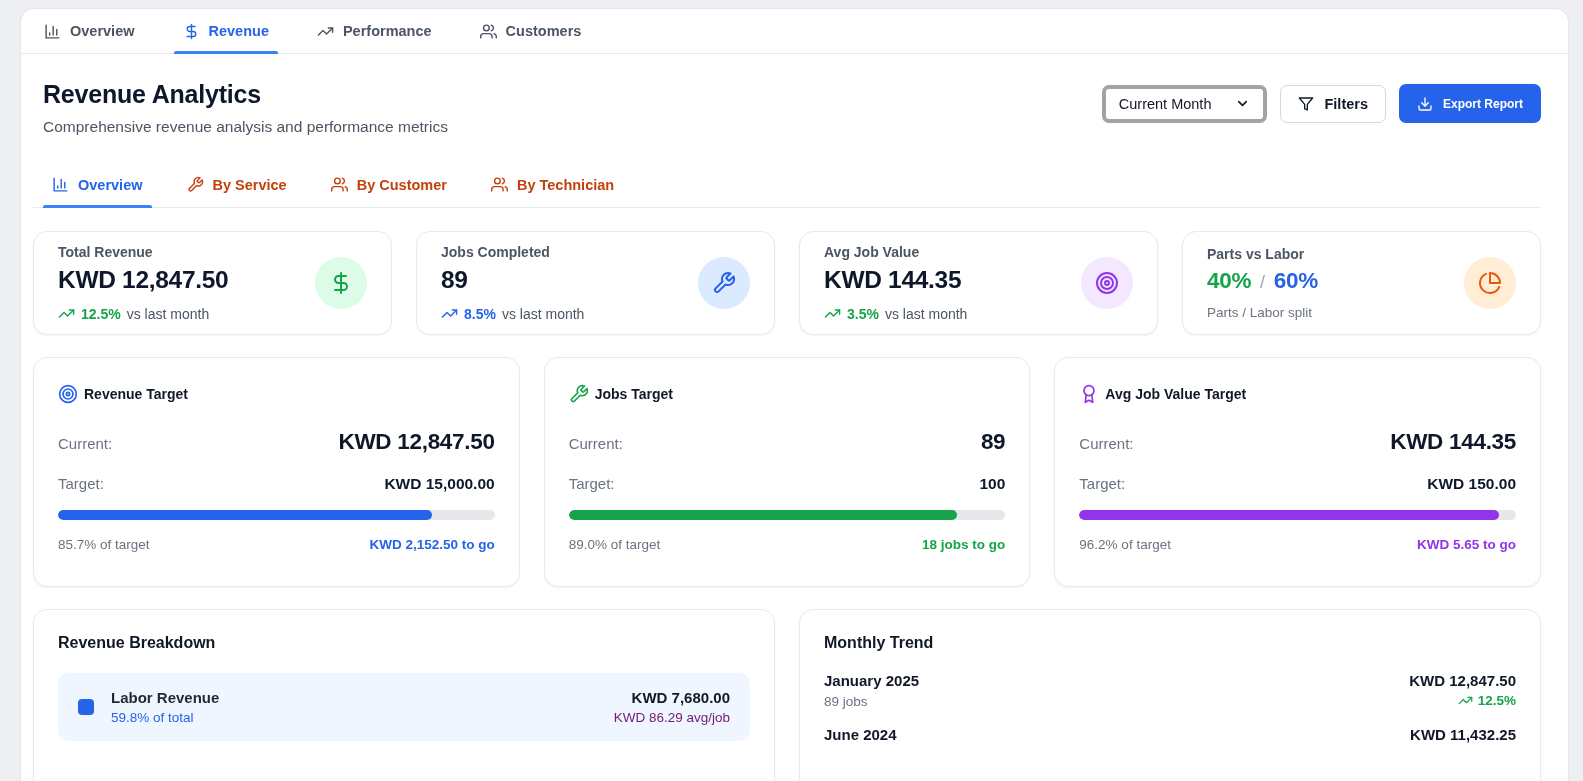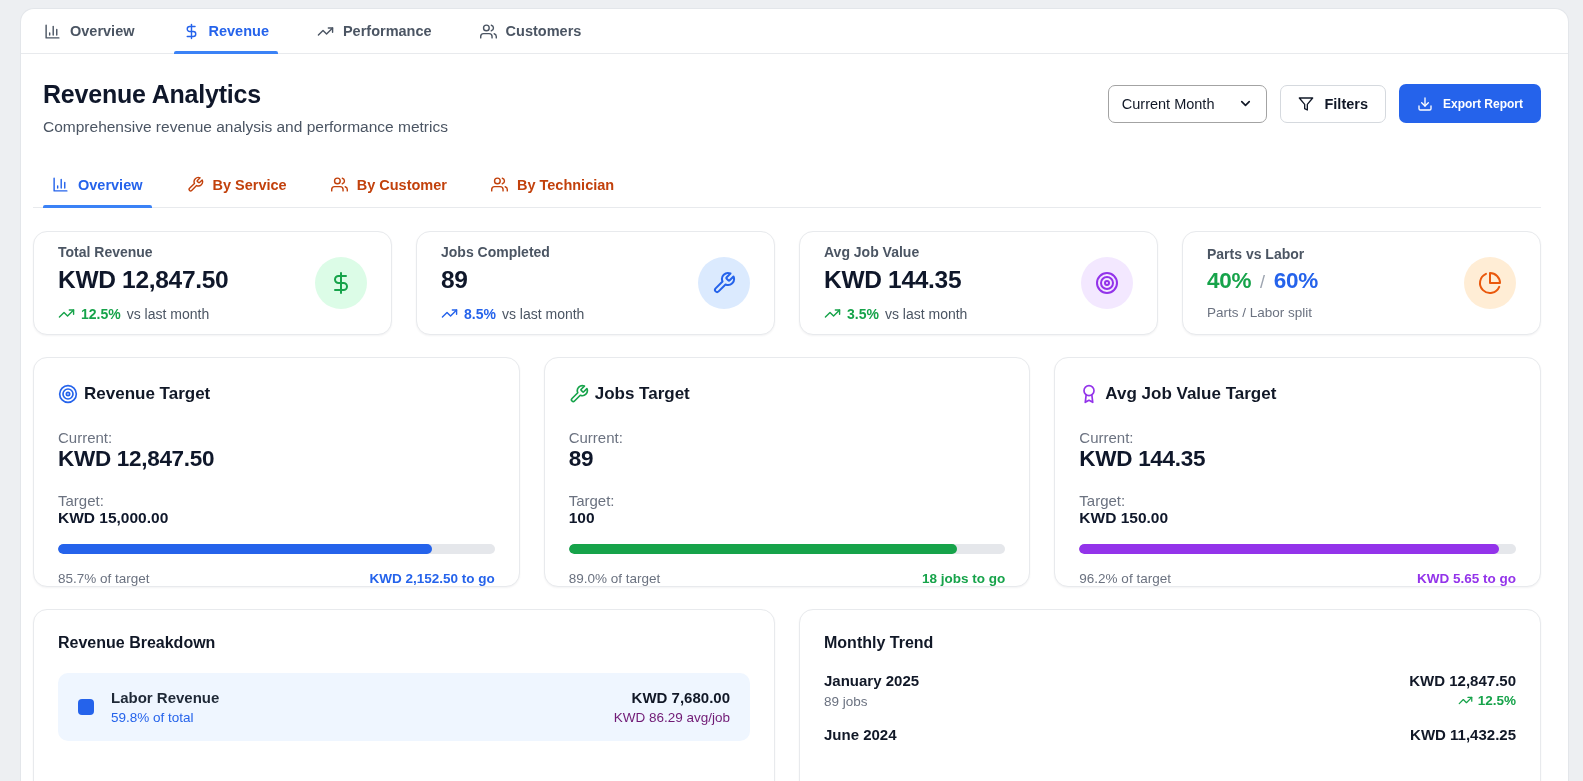--- a/index.html
+++ b/index.html
@@ -23,21 +23,21 @@
   .nav-tab.active { color:#2563eb; }
   .nav-tab.active::after { content:""; position:absolute; left:0; right:0; bottom:-1px; height:3px;
     background:#3b82f6; border-radius:2px 2px 0 0; }
   
   .content { padding:0 27px 0 12px; }
   .header-row { display:flex; justify-content:space-between; align-items:flex-start; margin-top:26px; padding-left:10px; }
   .page-title { margin:0; font-size:25px; font-weight:700; color:#0f172a; letter-spacing:-.2px; }
   .page-subtitle { margin:9px 0 0 0; font-size:15.5px; color:#4b5563; }
   .controls { display:flex; align-items:center; gap:13px; margin-top:4px; }
   .select-box { display:flex; align-items:center; gap:24px; height:38px; padding:0 13px;
-    border:1px solid #a3a3a3; border-radius:7px; background:#fff; font-size:14.5px; font-weight:500; color:#111827; cursor:pointer; }
+    border:4px solid #a3a3a3; border-radius:7px; background:#fff; font-size:14.5px; font-weight:500; color:#111827; cursor:pointer; }
   .select-box svg { width:15px; height:15px; stroke-width:2.6; }
   .btn-filters { display:flex; align-items:center; gap:10px; height:38px; padding:0 17px;
     border:1px solid #d5d9de; border-radius:7px; background:#fff; font-size:14.5px; font-weight:600; color:#111827; cursor:pointer; }
   .btn-filters svg { width:16px; height:16px; }
   .btn-export { display:flex; align-items:center; gap:10px; height:39px; padding:0 18px;
     border:none; border-radius:7px; background:#2563eb; color:#fff; font-size:12px; font-weight:600; cursor:pointer; }
   .btn-export svg { width:16px; height:16px; }
   
   .subtabs { display:flex; margin-top:30px; border-bottom:1px solid #e8eaed; padding-left:10px; }
   .subtab { display:flex; align-items:center; gap:9px; padding:10px 9px 14px; margin-right:26px;
@@ -59,23 +59,23 @@
   .kpi-trend svg { width:17px; height:17px; }
   .kpi-trend .pct { font-weight:700; }
   .kpi-icon { width:52px; height:52px; border-radius:50%; display:flex; align-items:center; justify-content:center; flex:0 0 52px; }
   .kpi-icon svg { width:24px; height:24px; }
   .bg-green { background:#dcfce7; } .bg-blue { background:#dbeafe; }
   .bg-purple { background:#f3e8ff; } .bg-orange { background:#ffedd5; }
   .c-green { color:#16a34a; } .c-blue { color:#2563eb; } .c-purple { color:#9333ea; } .c-orange { color:#ea580c; }
   
   .target-row { display:flex; gap:24px; margin-top:22px; }
   .target-card { flex:1; height:230px; padding:26px 24px; }
-  .target-title { display:flex; align-items:center; gap:6px; font-size:17px; font-weight:700; color:#111827; }
+  .target-title { display:flex; align-items:center; gap:6px; font-size:14px; font-weight:700; color:#111827; }
   .target-title svg { width:20px; height:20px; }
-  .t-row { display:flex; justify-content:space-between; align-items:baseline;flex-direction:column; }
+  .t-row { display:flex; justify-content:space-between; align-items:baseline; }
   .t-row.first { margin-top:25px; }
   .t-row.second { margin-top:20px; }
   .t-label { font-size:15px; color:#6b7280; }
   .t-current { font-size:22.5px; font-weight:700; color:#0f172a; letter-spacing:-.3px; }
   .t-target { font-size:15.5px; font-weight:700; color:#0f172a; }
   .progress { margin-top:17px; height:10px; background:#e5e7eb; border-radius:6px; overflow:hidden; }
   .progress-fill { height:100%; border-radius:6px; }
   .fill-blue { background:#2563eb; } .fill-green { background:#16a34a; } .fill-purple { background:#9333ea; }
   .t-footer { display:flex; justify-content:space-between; margin-top:17px; font-size:13.5px; color:#6b7280; }
   .t-footer .togo { font-weight:700; }

